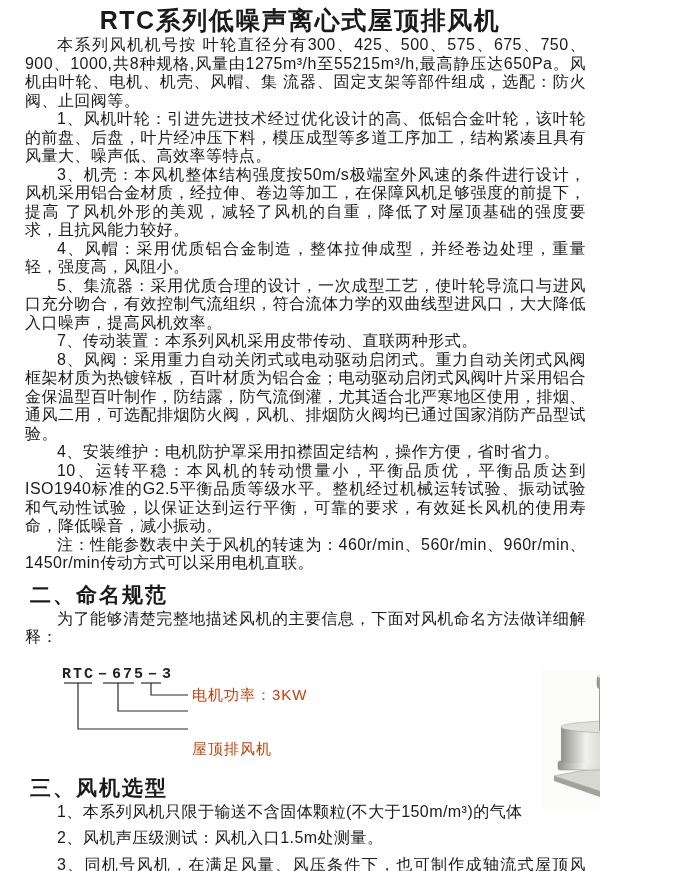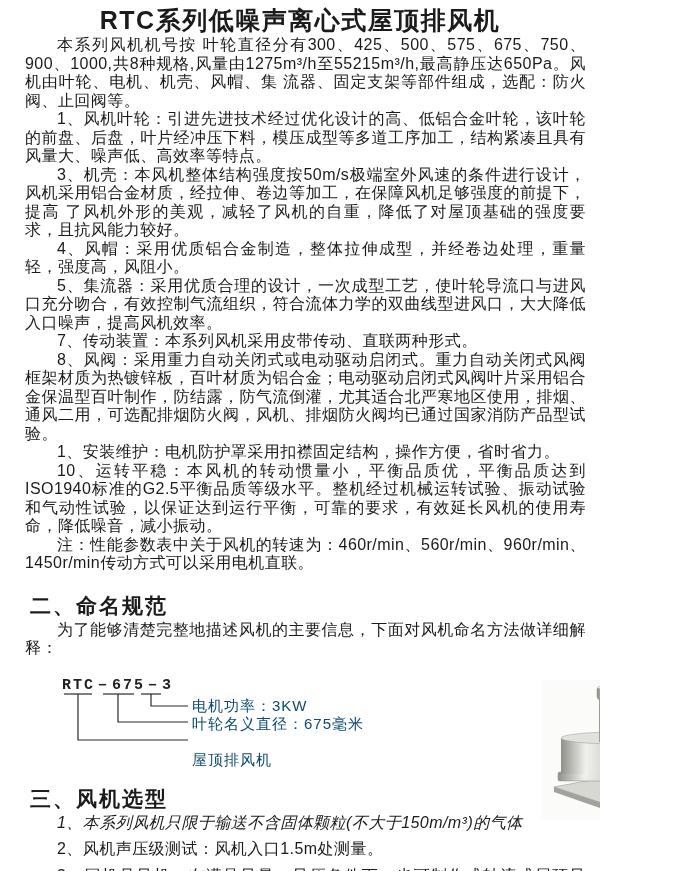--- a/index.html
+++ b/index.html
@@ -18,60 +18,60 @@
   .body-text{
     font-size:16px;line-height:18.5px;letter-spacing:0.45px;
     margin:0 14px 0 25px;text-align:justify;
   }
   .indent{text-indent:2em;}
   .intro{margin-top:1px;}
   .section-heading{
     font-size:21px;font-weight:bold;line-height:26px;letter-spacing:2px;
     margin:7px 0 2px 30px;
   }
-  .section-heading.h2b{margin-top:20px;}
+  .section-heading.h2b{margin-top:9px;}
   .section-heading.h3b{margin-top:10px;}
   .naming-block{
     position:relative;width:700px;height:114px;margin-top:4px;overflow:visible;
   }
   .model-code{
     position:absolute;left:62px;top:13px;
     font-family:"Liberation Mono","DejaVu Sans Mono",monospace;
     font-size:15px;letter-spacing:2px;font-weight:bold;color:#222;
   }
   .connector-svg{position:absolute;left:0;top:0;}
   .naming-label{
     position:absolute;left:192px;
-    font-size:15px;line-height:18px;letter-spacing:1px;white-space:nowrap;color:#0c4a6e;
+    font-size:15px;line-height:18px;letter-spacing:1px;white-space:nowrap;color:#c2410c;
   }
   .nl-1{top:35px;} .nl-2{top:53px;} .nl-3{top:71px;} .nl-4{top:89px;}
   .product-photo{position:absolute;left:542px;top:18px;z-index:2;}
   .selection-item{
     font-size:16px;line-height:18.5px;letter-spacing:0.45px;
     margin:0 14px 8px 25px;text-indent:2em;text-align:justify;
   }
-  .sel-first{margin-top:0;font-style:italic;}
+  .sel-first{margin-top:0;}
 </style>
 </head>
 <body>
 
 <div class="page">
 
   <div class="title">RTC系列低噪声离心式屋顶排风机</div>
 
   <p class="body-text indent intro">本系列风机机号按 叶轮直径分有300、425、500、575、675、750、900、1000,共8种规格,风量由1275m³/h至55215m³/h,最高静压达650Pa。风机由叶轮、电机、机壳、风帽、集 流器、固定支架等部件组成，选配：防火阀、止回阀等。</p>
 
 
   <p class="body-text indent">1、风机叶轮：引进先进技术经过优化设计的高、低铝合金叶轮，该叶轮的前盘、后盘，叶片经冲压下料，模压成型等多道工序加工，结构紧凑且具有风量大、噪声低、高效率等特点。</p>
   <p class="body-text indent">3、机壳：本风机整体结构强度按50m/s极端室外风速的条件进行设计，风机采用铝合金材质，经拉伸、卷边等加工，在保障风机足够强度的前提下，提高 了风机外形的美观，减轻了风机的自重，降低了对屋顶基础的强度要求，且抗风能力较好。</p>
   <p class="body-text indent">4、风帽：采用优质铝合金制造，整体拉伸成型，并经卷边处理，重量轻，强度高，风阻小。</p>
   <p class="body-text indent">5、集流器：采用优质合理的设计，一次成型工艺，使叶轮导流口与进风口充分吻合，有效控制气流组织，符合流体力学的双曲线型进风口，大大降低入口噪声，提高风机效率。</p>
   <p class="body-text indent">7、传动装置：本系列风机采用皮带传动、直联两种形式。</p>
   <p class="body-text indent">8、风阀：采用重力自动关闭式或电动驱动启闭式。重力自动关闭式风阀框架材质为热镀锌板，百叶材质为铝合金；电动驱动启闭式风阀叶片采用铝合金保温型百叶制作，防结露，防气流倒灌，尤其适合北严寒地区使用，排烟、通风二用，可选配排烟防火阀，风机、排烟防火阀均已通过国家消防产品型试验。</p>
-  <p class="body-text indent">1、安装维护：电机防护罩采用扣襟固定结构，操作方便，省时省力。</p>
+  <p class="body-text indent">4、安装维护：电机防护罩采用扣襟固定结构，操作方便，省时省力。</p>
   <p class="body-text indent">10、运转平稳：本风机的转动惯量小，平衡品质优，平衡品质达到ISO1940标准的G2.5平衡品质等级水平。整机经过机械运转试验、振动试验和气动性试验，以保证达到运行平衡，可靠的要求，有效延长风机的使用寿命，降低噪音，减小振动。</p>
   <p class="body-text indent">注：性能参数表中关于风机的转速为：460r/min、560r/min、960r/min、1450r/min传动方式可以采用电机直联。</p>
 
   <div class="section-heading h2b">二、命名规范</div>
   <p class="body-text indent">为了能够清楚完整地描述风机的主要信息，下面对风机命名方法做详细解释：</p>
 
   <div class="naming-block">
 
     <svg class="connector-svg" width="700" height="114" viewBox="0 0 700 114">
       <g stroke="#2a2a2a" stroke-width="1.2" fill="none">
@@ -80,21 +80,20 @@
         <path d="M141,32 H161"></path>
         <path d="M151,32 V44 H188"></path>
         <path d="M118,32 V60 H188"></path>
         <path d="M78,32 V78 H188"></path>
       </g>
     </svg>
 
     <div class="model-code">RTC－675－3</div>
 
     <div class="naming-label nl-1">电机功率：3KW</div>
-    <div class="naming-label nl-2">叶轮名义直径：675毫米</div>
     <div class="naming-label nl-4">屋顶排风机</div>
 
     <svg class="product-photo" width="150" height="140" viewBox="0 0 150 140">
       <defs>
         <linearGradient id="gm1" x1="0" y1="0" x2="1" y2="0">
           <stop offset="0" stop-color="#90908a"></stop>
           <stop offset="0.22" stop-color="#f0f0ec"></stop>
           <stop offset="0.5" stop-color="#c6c6c0"></stop>
           <stop offset="0.78" stop-color="#84847e"></stop>
           <stop offset="1" stop-color="#b0b0aa"></stop>

